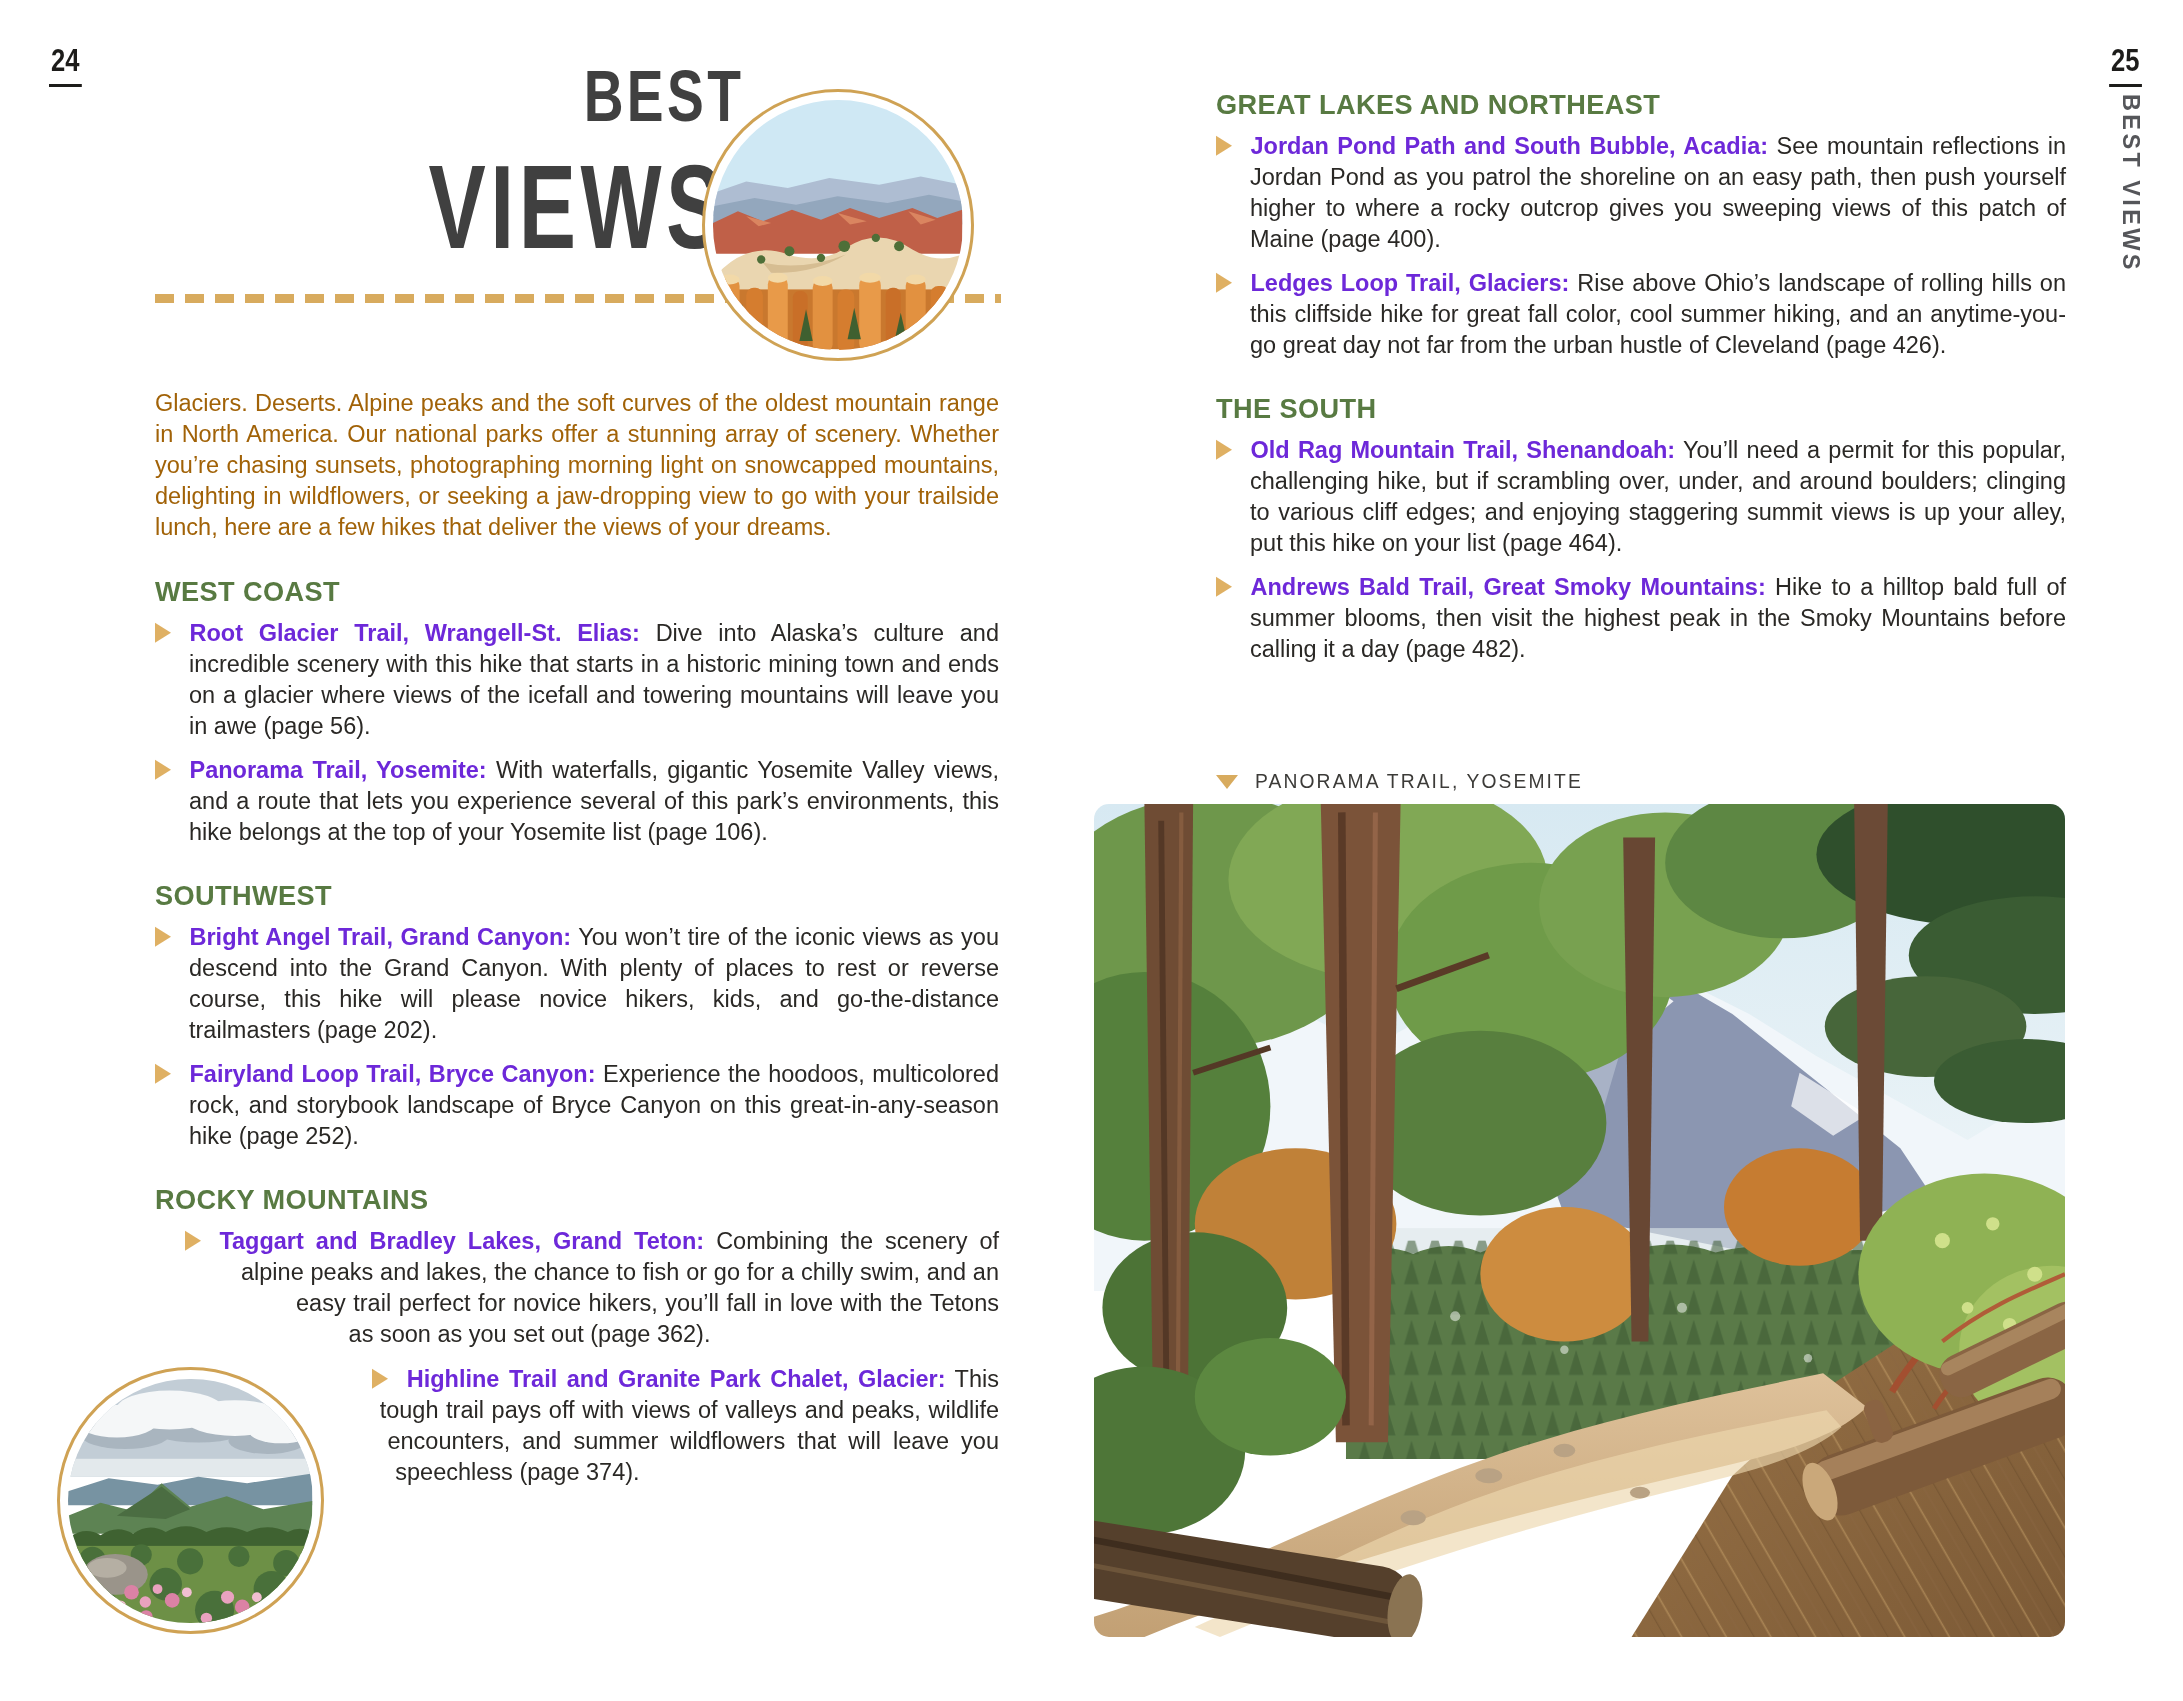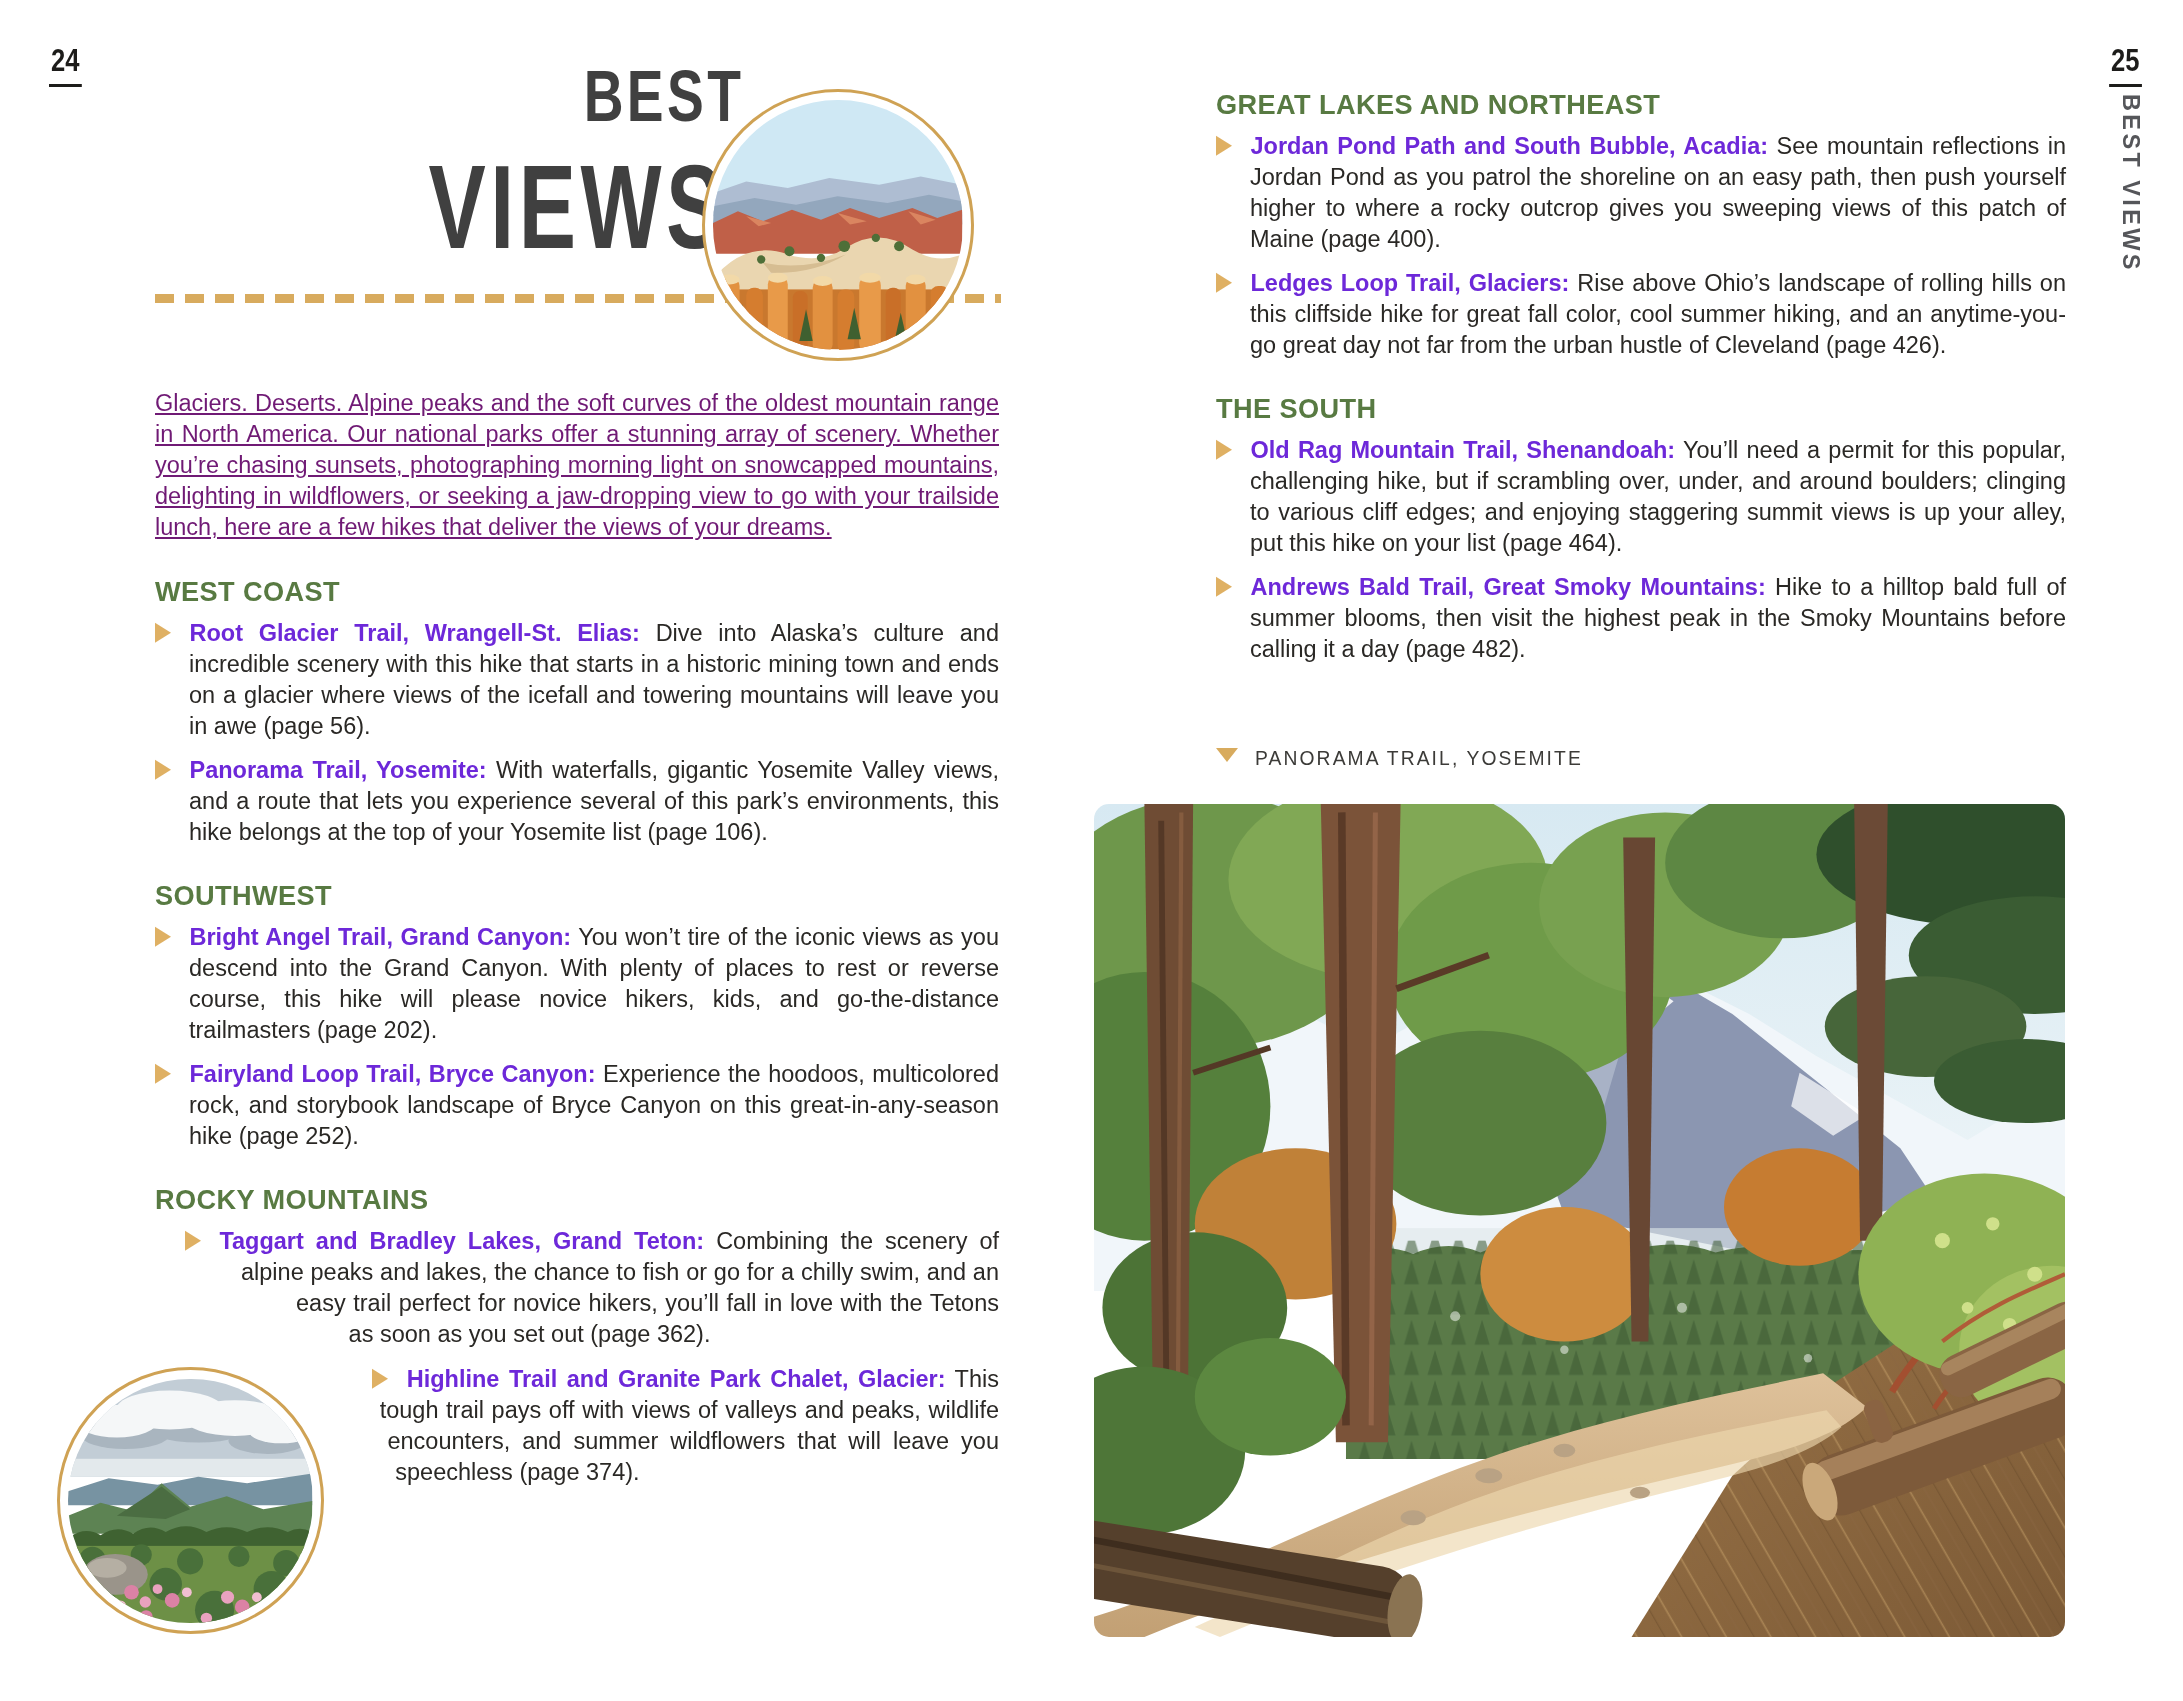--- a/index.html
+++ b/index.html
@@ -29,40 +29,40 @@
                 box-sizing:border-box;}
   .circle-photo .cimg{display:block;width:100%;height:100%;border-radius:50%;overflow:hidden;}
   .circle-photo svg{display:block;width:100%;height:100%;}
   #top-circle{position:absolute;left:702px;top:89px;width:272px;height:272px;z-index:3;}
 
   
   .content{position:absolute;}
   #content-left{left:155px;top:388px;width:844px;}
   #content-right{left:124px;top:59px;width:850px;margin-top:32px;}
 
-  .intro{font-size:23.5px;line-height:31px;text-align:justify;margin:0 0 35px 0;color:#701a75;text-decoration:underline;}
+  .intro{font-size:23.5px;line-height:31px;text-align:justify;margin:0 0 35px 0;color:#a16207;}
 
   .sec{margin:0 0 34px 0;}
   .sec h3{margin:0 0 11.8px 0;font-size:28px;line-height:28px;color:#587a42;font-weight:700;
           letter-spacing:0.4px;transform:scaleX(.97);transform-origin:left center;}
   .item{margin:0 0 13.4px 0;font-size:23.5px;line-height:31px;text-align:justify;color:#2a2825;}
   .hang{padding-left:34px;text-indent:-34px;}
   .item b{font-weight:700;color:#6d28d9;}
   .tri{display:inline-block;width:0;height:0;border-top:10px solid transparent;
        border-bottom:10px solid transparent;border-left:16px solid #dfb063;margin-right:18.5px;
        transform:translateY(1.7px);}
 
   
   .wrap-float{float:left;width:252px;height:437px;position:relative;shape-margin:5px;
     shape-outside:polygon(0px 0px,25px 34px,101px 76px,189px 126px,212px 168px,223px 214px,
       235px 260px,240px 290px,237px 327px,227px 369px,212px 407px,195px 437px,0px 437px);}
   #bottom-circle{position:absolute;left:-98px;top:141px;width:267px;height:267px;}
 
   
-  .caption{position:absolute;left:124px;top:748px;display:flex;}
+  .caption{position:absolute;left:124px;top:771px;display:flex;align-items:center;}
   .cap-tri{width:0;height:0;border-left:11px solid transparent;border-right:11px solid transparent;
            border-top:14.3px solid #d8ab5e;margin-right:17px;}
   .cap-text{font-size:19.3px;letter-spacing:2.1px;color:#3c3b38;}
   .main-photo{position:absolute;left:1.7px;top:804px;width:971px;height:833px;border-radius:15px;
               overflow:hidden;}
   .main-photo svg{display:block;width:100%;height:100%;}
 
   
   .vlabel{position:absolute;right:40px;top:94px;writing-mode:vertical-rl;text-orientation:mixed;
           font-weight:700;font-size:23.5px;letter-spacing:3.4px;color:#55565a;}

